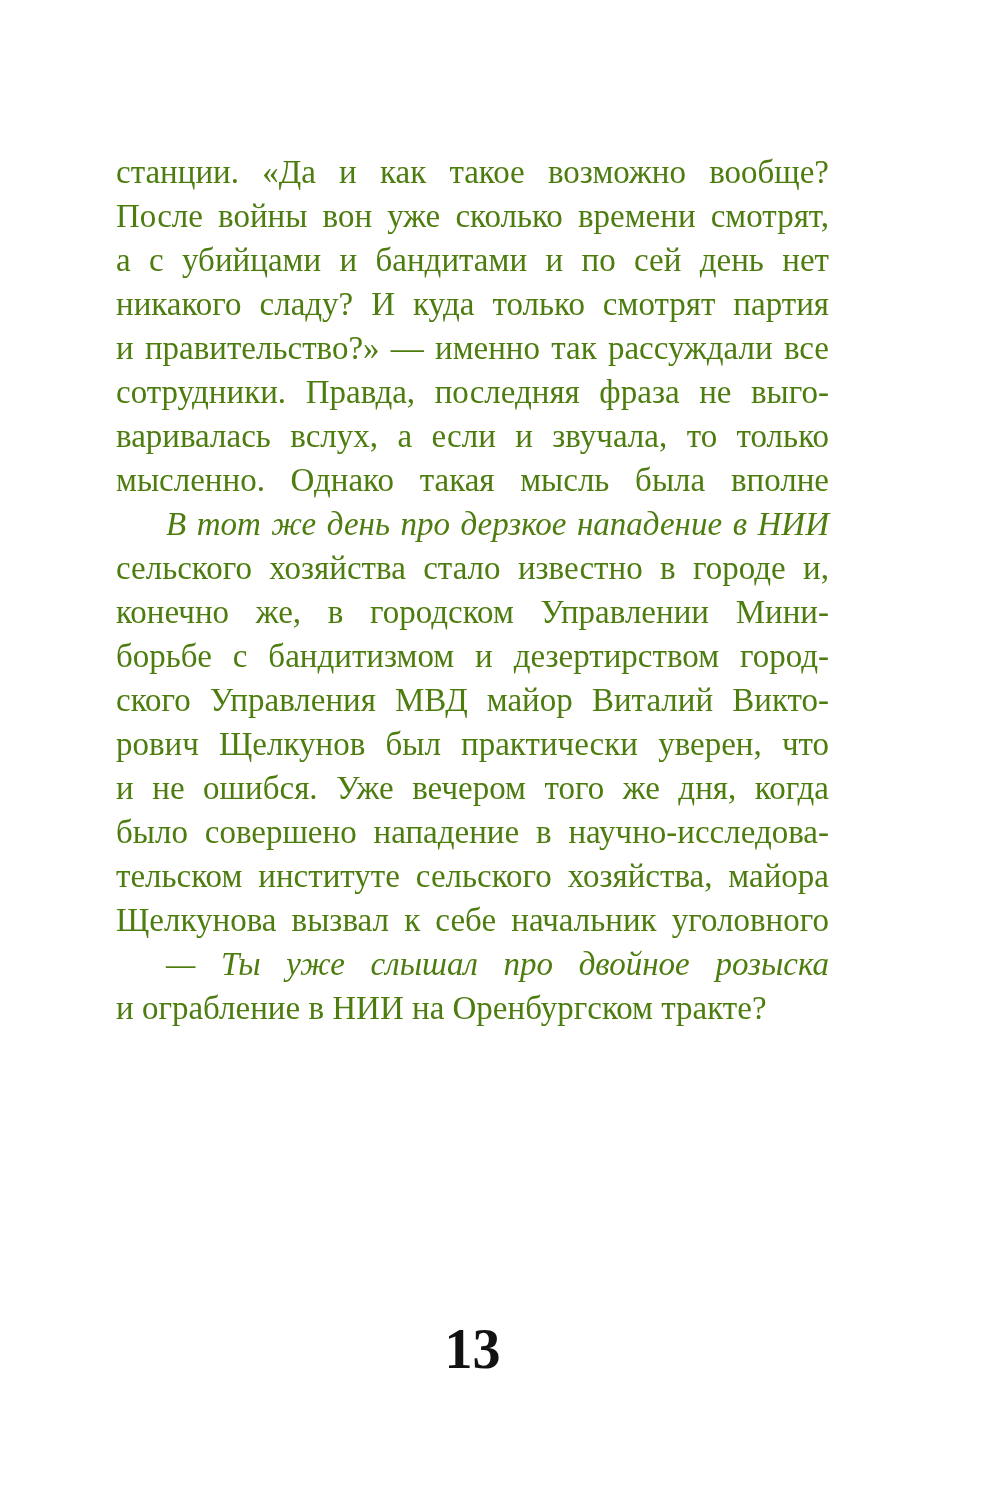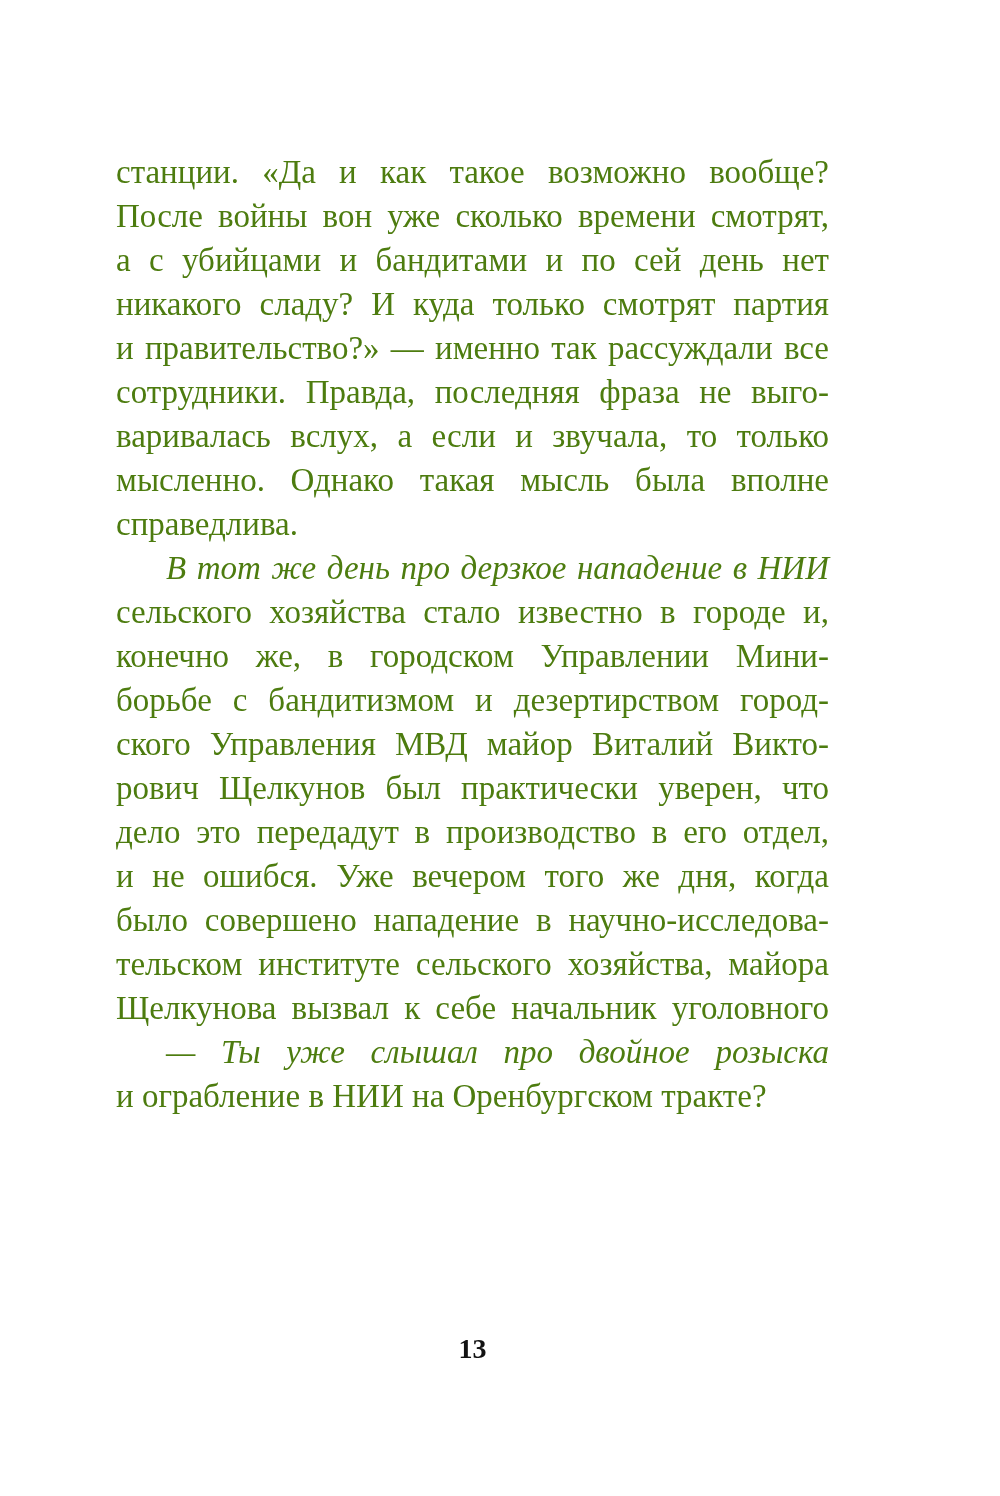--- a/index.html
+++ b/index.html
@@ -45,50 +45,48 @@
   .line.indent {
     text-indent: 50px;
     font-style: italic;
   }
   .page-number {
     position: absolute;
     left: 116px;
     top: 1327px;
     width: 713px;
     text-align: center;
-    font-size: 28px;
+    font-size: 56px;
     line-height: 44px;
     font-weight: bold;
     color: #121212;
   }
 </style>
 </head>
 <body style="background: rgb(255, 255, 255);">
 
 <div class="page">
   <div class="text-block" id="text-block" style="color: rgb(18, 18, 18);">
       <div class="paragraph">
         <div class="line">станции. «Да и как такое возможно вообще?</div>
         <div class="line">После войны вон уже сколько времени смотрят,</div>
         <div class="line">а с убийцами и бандитами и по сей день нет</div>
         <div class="line">никакого сладу? И куда только смотрят партия</div>
         <div class="line">и правительство?» — именно так рассуждали все</div>
         <div class="line">сотрудники. Правда, последняя фраза не выго-</div>
         <div class="line">варивалась вслух, а если и звучала, то только</div>
         <div class="line">мысленно. Однако такая мысль была вполне</div>
-        <div class="line para-end">справедлива.</div>
       </div>
       <div class="paragraph">
         <div class="line indent">В тот же день про дерзкое нападение в НИИ</div>
         <div class="line">сельского хозяйства стало известно в городе и,</div>
         <div class="line">конечно же, в городском Управлении Мини-</div>
         <div class="line">борьбе с бандитизмом и дезертирством город-</div>
         <div class="line">ского Управления МВД майор Виталий Викто-</div>
         <div class="line">рович Щелкунов был практически уверен, что</div>
-        <div class="line">дело это передадут в производство в его отдел,</div>
         <div class="line">и не ошибся. Уже вечером того же дня, когда</div>
         <div class="line">было совершено нападение в научно-исследова-</div>
         <div class="line">тельском институте сельского хозяйства, майора</div>
         <div class="line">Щелкунова вызвал к себе начальник уголовного</div>
       </div>
       <div class="paragraph">
         <div class="line indent">— Ты уже слышал про двойное розыска</div>
         <div class="line para-end">и ограбление в НИИ на Оренбургском тракте?</div>
       </div>
     </div>

